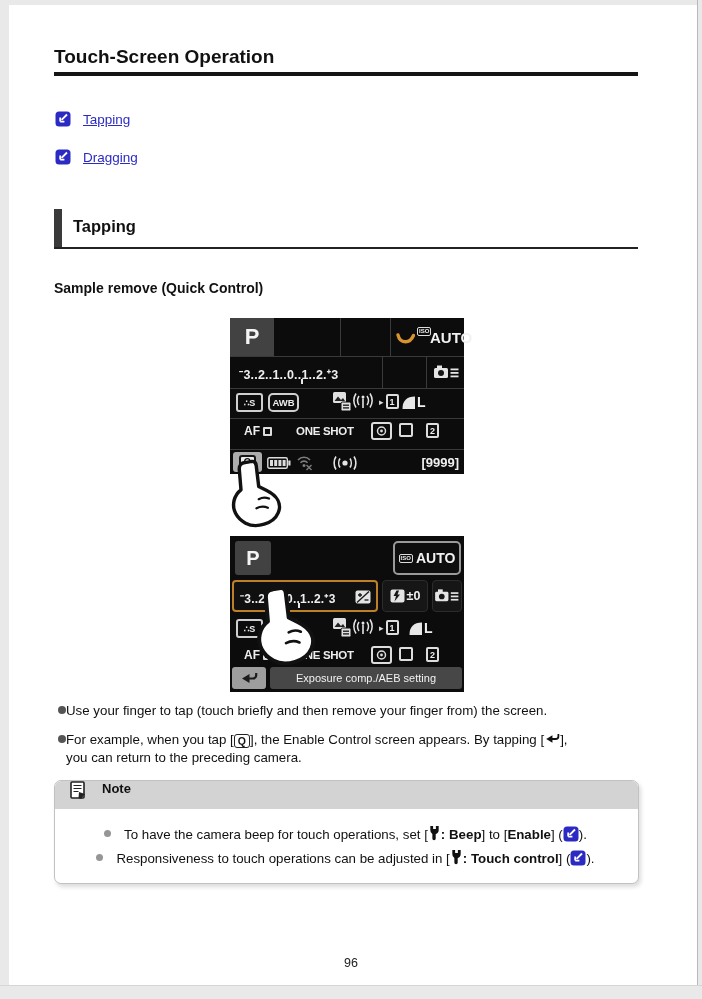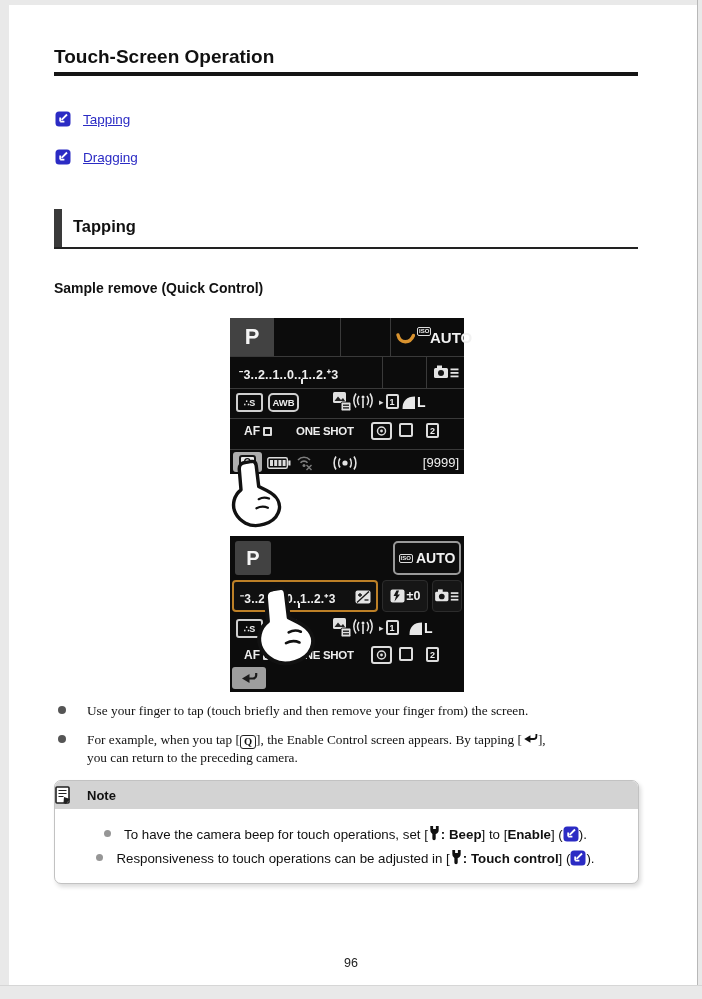--- a/index.html
+++ b/index.html
@@ -33,44 +33,44 @@
   .vline { position:absolute; width:1px; background:#3a3a3a; }
   .hline { position:absolute; height:1px; background:#3a3a3a; }
   .mode-cell { background:#424242; color:#f4f4f4; font-weight:bold; display:flex; align-items:center; justify-content:center; }
   .iso-chip { display:inline-block; border:1px solid #ddd; border-radius:2px; font-size:6px; font-weight:bold; line-height:7px; padding:0 1px; color:#eee; vertical-align:top; }
   .auto-txt { font-weight:bold; color:#f2f2f2; }
   .scale-txt { font-size:12.5px; font-weight:bold; color:#efefef; letter-spacing:0.2px; white-space:nowrap; }
   .scale-tick { position:absolute; width:2px; height:5px; background:#e8e8e8; }
   .outline-box { border:2px solid #cfcfcf; border-radius:3px; display:flex; align-items:center; justify-content:center; font-weight:bold; color:#eee; }
   .qbtn-outer { position:absolute; background:#adadad; border-radius:3px; display:flex; align-items:center; justify-content:center; }
   .qbtn-inner { width:17px; height:15px; background:#ececec; border:2px solid #141414; border-radius:3px; display:flex; align-items:center; justify-content:center; font-size:10px; font-weight:bold; color:#111; }
-  .shots { position:absolute; font-size:13px; font-weight:normal; color:#f0f0f0;text-align:right; }
+  .shots { position:absolute; font-size:13px; font-weight:bold; color:#f0f0f0;text-align:right; }
   .af-row { display:flex; align-items:center; gap:3px; font-weight:bold; color:#eee; }
   .mini-sq { display:inline-block; width:9px; height:9px; border:2px solid #ddd; border-radius:1px; }
   .card-grp { display:flex; align-items:center; gap:2px; }
   .card-box { width:13px; height:15px; border:2px solid #ddd; border-radius:2px; font-size:9px; font-weight:bold; display:flex; align-items:center; justify-content:center; color:#eee; }
   .card-arrow { color:#ddd; font-size:9px; }
   .qual-grp { display:flex; align-items:center; gap:1px; font-weight:bold; color:#f0f0f0; font-size:14px; }
   .hl-box { border:2px solid #bd8027; border-radius:4px; background:#101010; }
   .cell-soft { background:#161616; border:1px solid #2c2c2c; border-radius:4px; }
   .iso-box2 { border:2px solid #9a9a9a; border-radius:5px; background:#0e0e0e; display:flex; align-items:center; justify-content:center; gap:3px; }
   .back-btn { position:absolute; background:#9e9e9e; border-radius:3px; display:flex; align-items:center; justify-content:center; }
   .caption-bar { position:absolute; background:#474747; border-radius:3px; display:flex; align-items:center; justify-content:center; font-size:11px; color:#f2f2f2; }
   .hand { position:absolute; pointer-events:none; }
 
   
-  .bullet-row { position:absolute; left:58px; width:590px; display:flex; gap:21px;font-family:Liberation Serif, serif; }
+  .bullet-row { position:absolute; left:58px; width:590px; display:flex; gap:0; }
   .bullet-dot { width:8px; height:8px; border-radius:50%; background:#555; margin-top:4px; flex:0 0 8px; }
   .bullet-text { font-size:13.3px; color:#111; line-height:1.35; }
   .inline-q { display:inline-block; border:1.5px solid #222; border-radius:3px; font-size:10.5px; font-weight:bold; line-height:12px; padding:0 3px; vertical-align:-1px; color:#111; }
   .inline-icon { vertical-align:-2px; }
 
   
   .note-box { position:absolute; left:54px; top:780px; width:585px; height:104px; background:#fff; border:1px solid #c2c2c2; border-radius:7px; box-shadow:2px 3px 4px #dcdcdc; }
-  .note-head { height:28px; background:#d3d3d3; border-radius:6px 6px 0 0; display:flex; align-items:center; gap:15px; }
+  .note-head { height:28px; background:#d3d3d3; border-radius:6px 6px 0 0; display:flex; gap:15px; padding-left:15px; }
   .note-title { font-size:13px; font-weight:bold; color:#111; }
   .note-body { padding:16px 18px 0 16px; }
   .note-item { display:flex; gap:13px; margin-bottom:5px;justify-content:center; }
   .note-dot { width:7px; height:7px; border-radius:50%; background:#969696; margin-top:5px; flex:0 0 7px; }
   .note-text { font-size:13.3px; color:#111; line-height:1.35; }
   .bold { font-weight:bold; }
   .link-glyph { vertical-align:-3px; cursor:pointer; }
 
   .page-num { position:absolute; left:0; top:956px; width:702px; text-align:center; font-size:12.5px; color:#222; }
 </style>
@@ -284,20 +284,21 @@
     </svg>
     <div class="abs" style="left:169px;top:111px;width:14px;height:14px;border:2px solid #ddd;border-radius:2px;"></div>
     <div class="abs card-box" style="left:196px;top:111px;">2</div>
 
     <div class="back-btn" style="left:2px;top:131px;width:34px;height:22px;">
       <svg width="18" height="15" viewBox="0 0 18 15">
         <path d="M8.5 7.5 H13 A3.2 3.2 0 0 0 16.2 4.3 V2" stroke="#1c1c1c" stroke-width="2.2" fill="none"></path>
         <path d="M2 7.5 L9.5 3 V12 Z" fill="#1c1c1c"></path>
       </svg>
     </div>
+    <div class="caption-bar" style="left:40px;top:131px;width:192px;height:22px;">Exposure comp./AEB setting</div>
   </div>
 
   <svg class="hand" style="left:234px;top:584px;" width="96" height="94" viewBox="0 0 70 70">
     <path d="M28 4 L34 3 C36.2 2.8 37.5 4.5 37.8 6.5 L40 25 L47 28.5 C56 33 60.5 40 57 48 C53 57.5 38 62 28.5 57 C20.5 52.8 16.5 45 18.5 37 C19.5 33 21.5 30 24.5 27.8 L23 10 C22.7 6.5 25 4.3 28 4 Z" fill="#fff" stroke="#111" stroke-width="3" stroke-linejoin="round"></path>
     <path d="M40 36 q4.5 -2.5 9 -0.5 M38 44 q5 -2.5 10 -0.5" fill="none" stroke="#111" stroke-width="2" stroke-linecap="round"></path>
   </svg>
 
   <div class="bullet-row" style="top:702px;">
     <div class="bullet-dot"></div>
     <div class="bullet-text">Use your finger to tap (touch briefly and then remove your finger from) the screen.</div>

